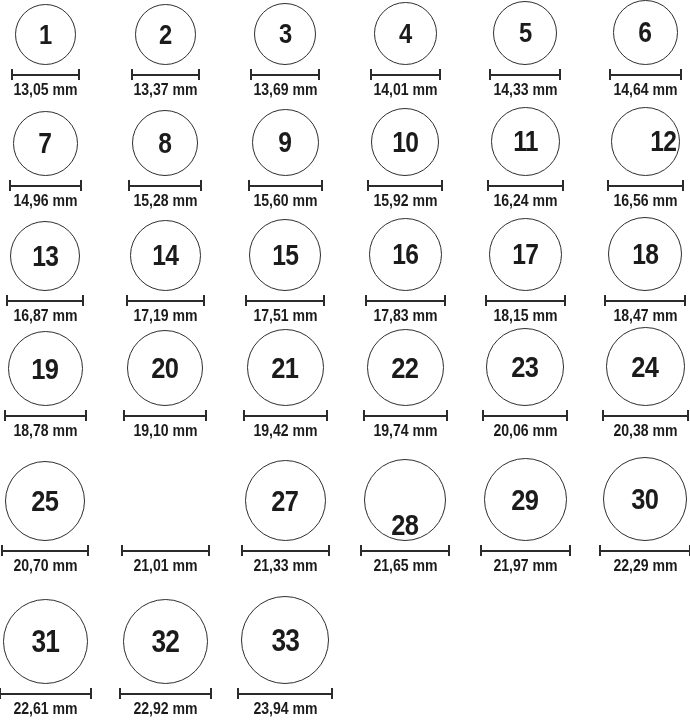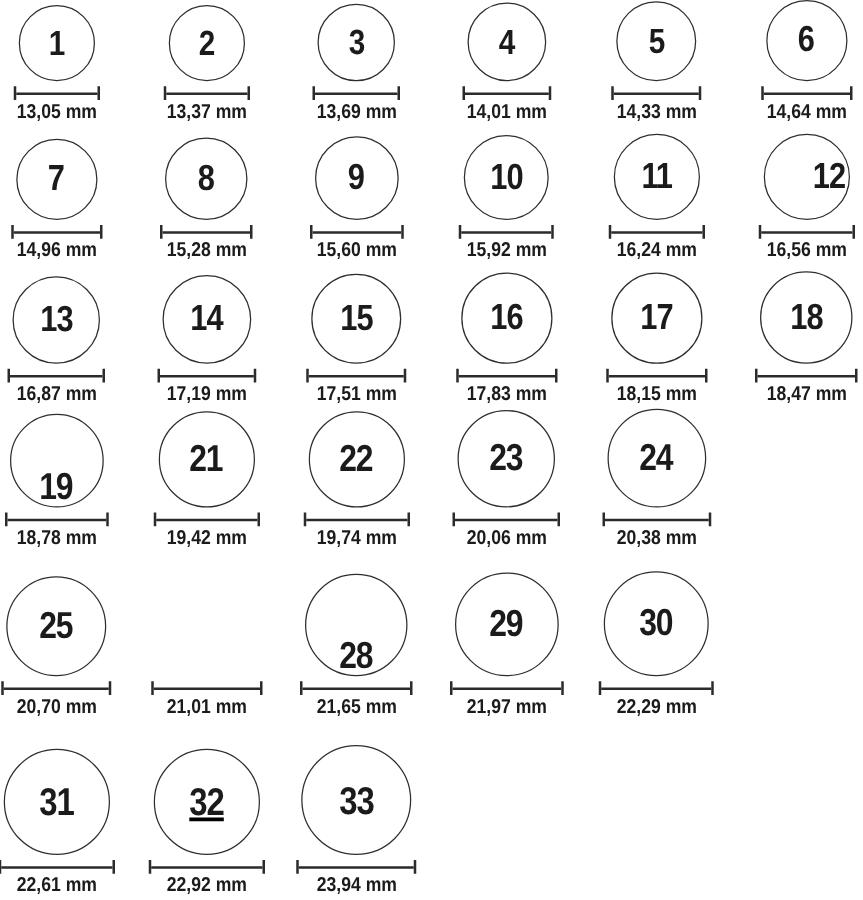--- a/index.html
+++ b/index.html
@@ -205,27 +205,34 @@
       <div class="cell">
     <div class="circle" style="width: 74px; height: 74px;">
       <span class="num" style="font-size: 29px;">18</span>
     </div>
     <div class="dim" style="width: 82px;"></div>
     <div class="mm-label">18,47 mm</div>
   </div>
     </div>
     <div class="row" style="height: 115px;">
       <div class="cell">
-    <div class="circle" style="width: 75px; height: 75px; align-items: flex-end;">
+    <div class="circle" style="width: 75px; height: 75px;">
       <span class="num" style="font-size: 30px;">19</span>
     </div>
     <div class="dim" style="width: 83px;"></div>
     <div class="mm-label">18,78 mm</div>
   </div>
       <div class="cell">
+    <div class="circle" style="width: 76px; height: 76px;">
+      <span class="num" style="font-size: 30px;">20</span>
+    </div>
+    <div class="dim" style="width: 84px;"></div>
+    <div class="mm-label">19,10 mm</div>
+  </div>
+      <div class="cell">
     <div class="circle" style="width: 77px; height: 77px;">
       <span class="num" style="font-size: 30px;">21</span>
     </div>
     <div class="dim" style="width: 85px;"></div>
     <div class="mm-label">19,42 mm</div>
   </div>
       <div class="cell">
     <div class="circle" style="width: 77px; height: 77px;">
       <span class="num" style="font-size: 30px;">22</span>
     </div>
@@ -253,20 +260,27 @@
       <span class="num" style="font-size: 30px;">25</span>
     </div>
     <div class="dim" style="width: 88px;"></div>
     <div class="mm-label">20,70 mm</div>
   </div>
       <div class="cell">
     <div class="dim" style="width: 89px;"></div>
     <div class="mm-label">21,01 mm</div>
   </div>
       <div class="cell">
+    <div class="circle" style="width: 81px; height: 81px;">
+      <span class="num" style="font-size: 30px;">27</span>
+    </div>
+    <div class="dim" style="width: 89px;"></div>
+    <div class="mm-label">21,33 mm</div>
+  </div>
+      <div class="cell">
     <div class="circle" style="width: 82px; height: 82px; align-items: flex-end;">
       <span class="num" style="font-size: 30px;">28</span>
     </div>
     <div class="dim" style="width: 90px;"></div>
     <div class="mm-label">21,65 mm</div>
   </div>
       <div class="cell">
     <div class="circle" style="width: 83px; height: 83px;">
       <span class="num" style="font-size: 30px;">29</span>
     </div>
@@ -283,21 +297,21 @@
     </div>
     <div class="row" style="height: 143px;">
       <div class="cell">
     <div class="circle" style="width: 85px; height: 85px;">
       <span class="num" style="font-size: 31px;">31</span>
     </div>
     <div class="dim" style="width: 93px;"></div>
     <div class="mm-label">22,61 mm</div>
   </div>
       <div class="cell">
-    <div class="circle" style="width: 85px; height: 85px; text-decoration: underline;">
+    <div class="circle" style="width: 85px; height: 85px;">
       <span class="num" style="font-size: 31px;">32</span>
     </div>
     <div class="dim" style="width: 93px;"></div>
     <div class="mm-label">22,92 mm</div>
   </div>
       <div class="cell">
     <div class="circle" style="width: 88px; height: 88px;">
       <span class="num" style="font-size: 31px;">33</span>
     </div>
     <div class="dim" style="width: 96px;"></div>

